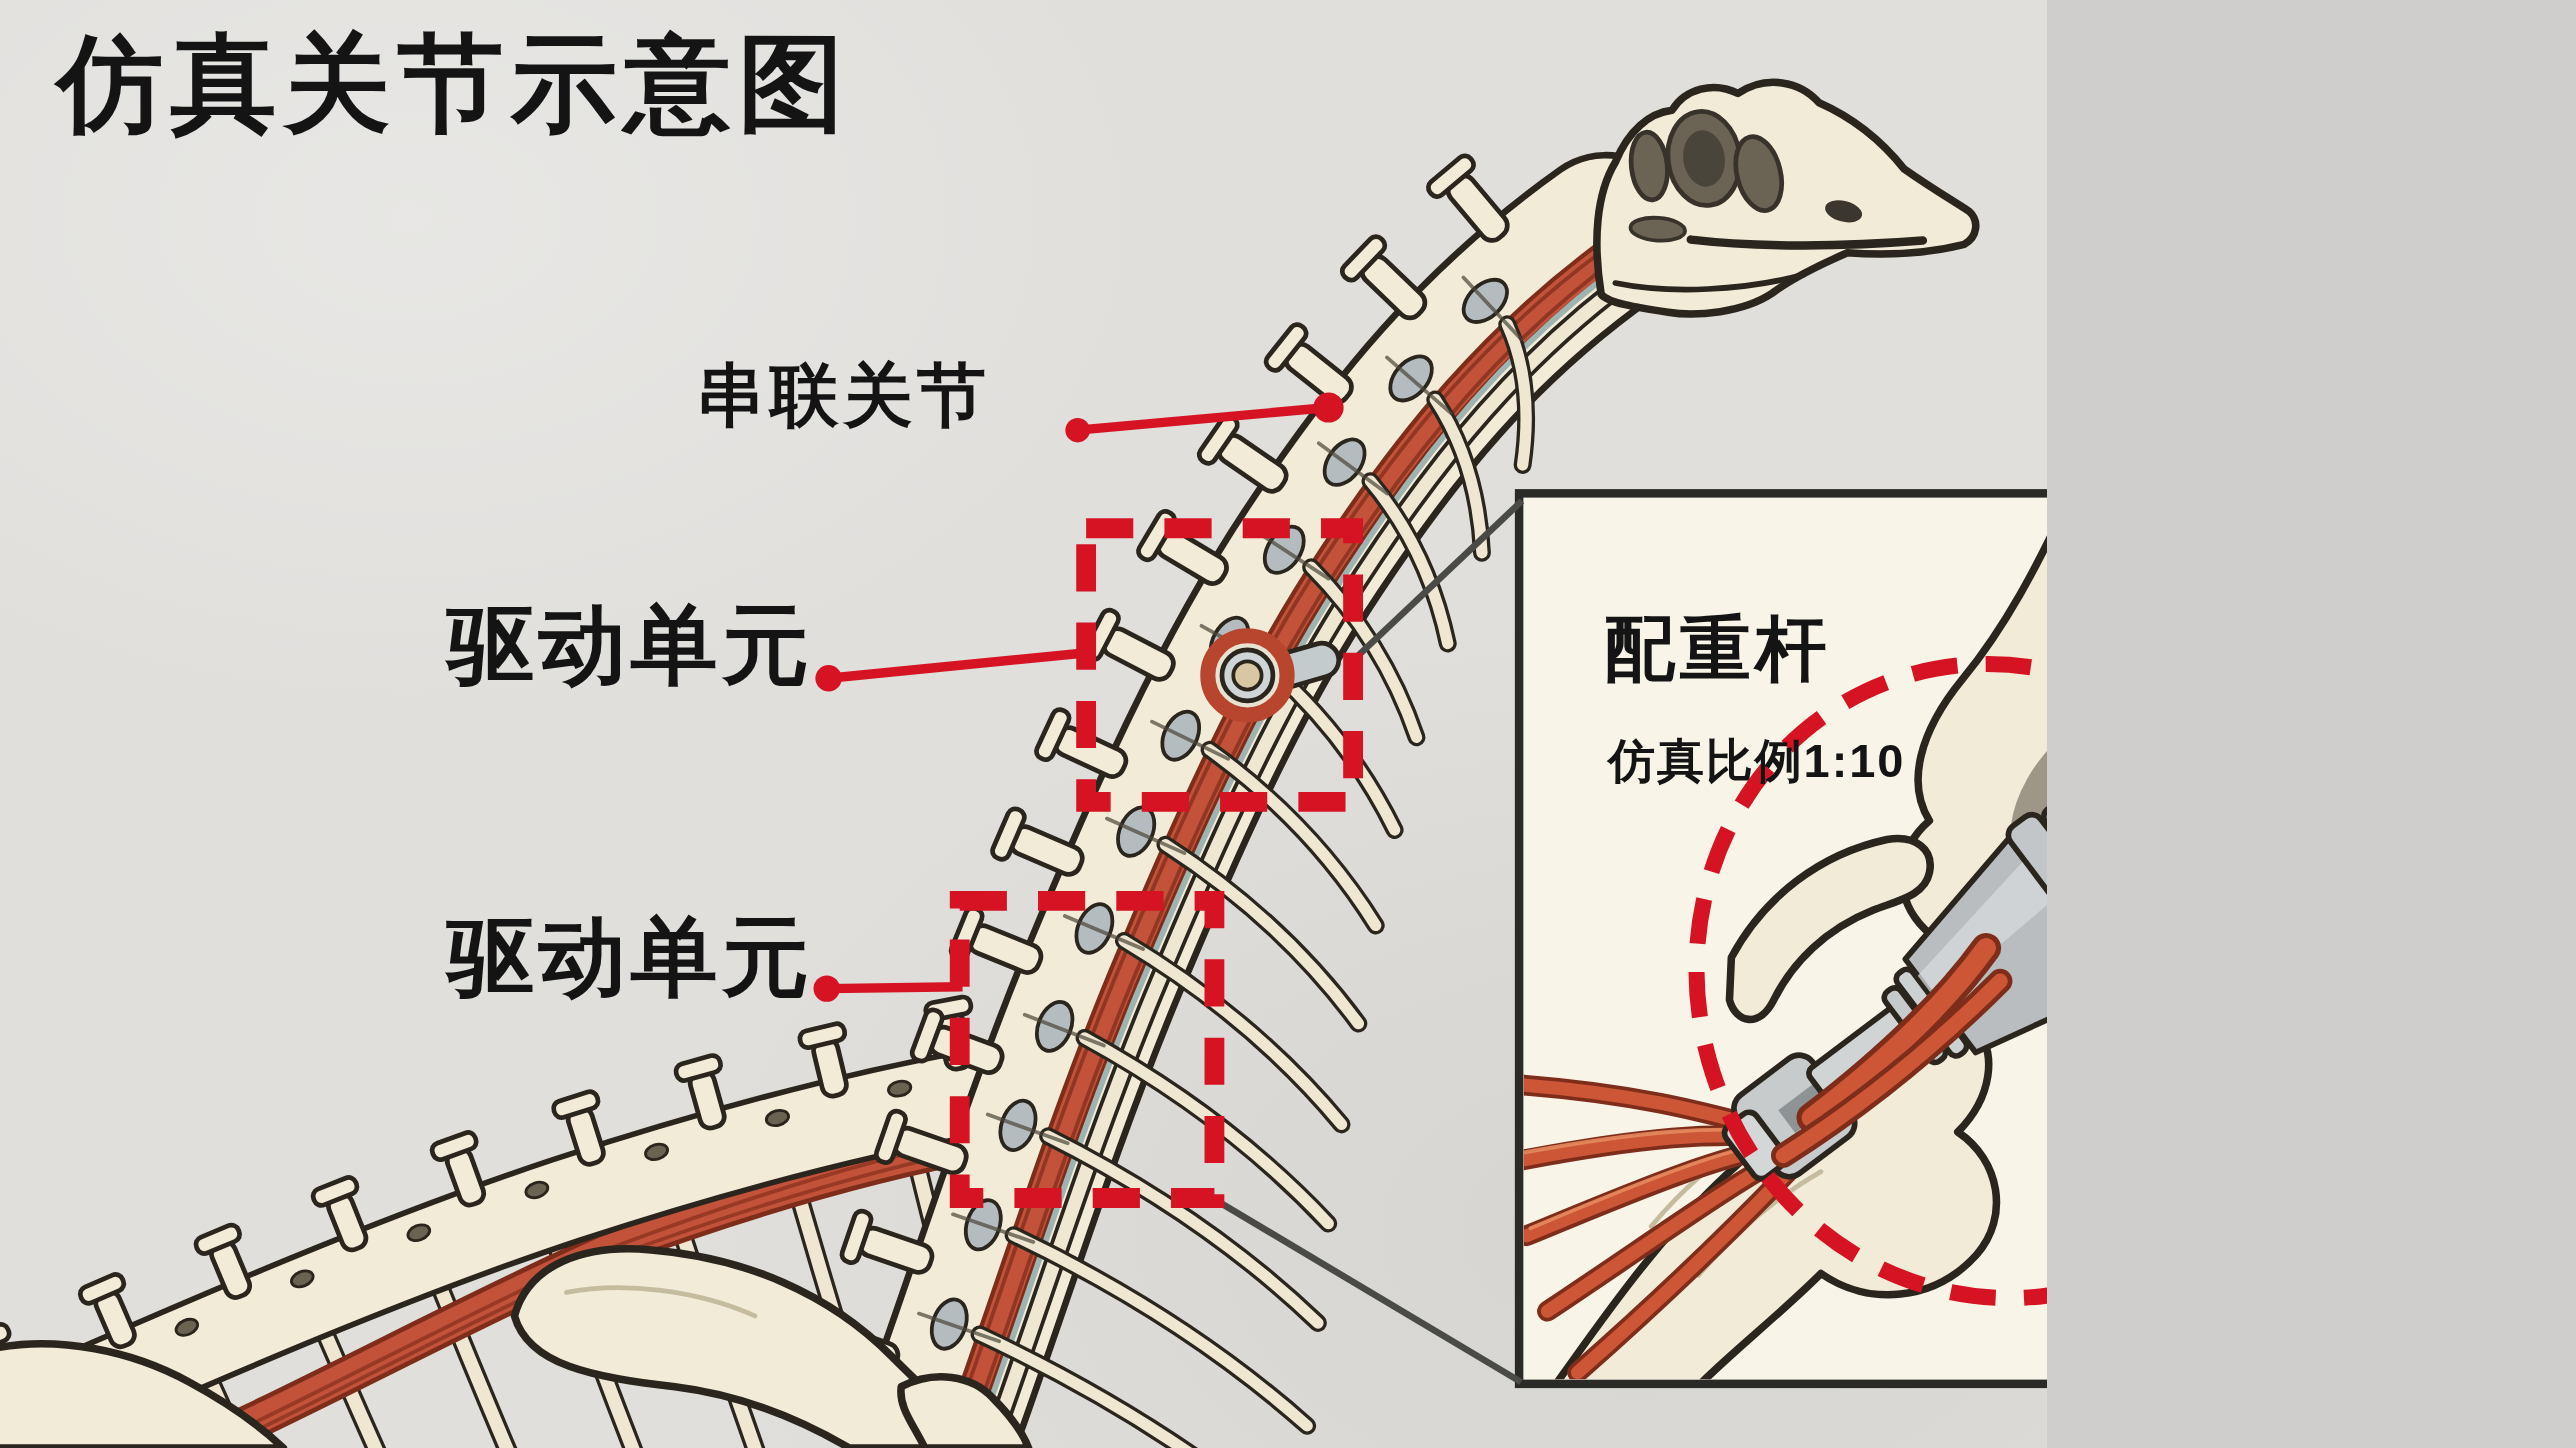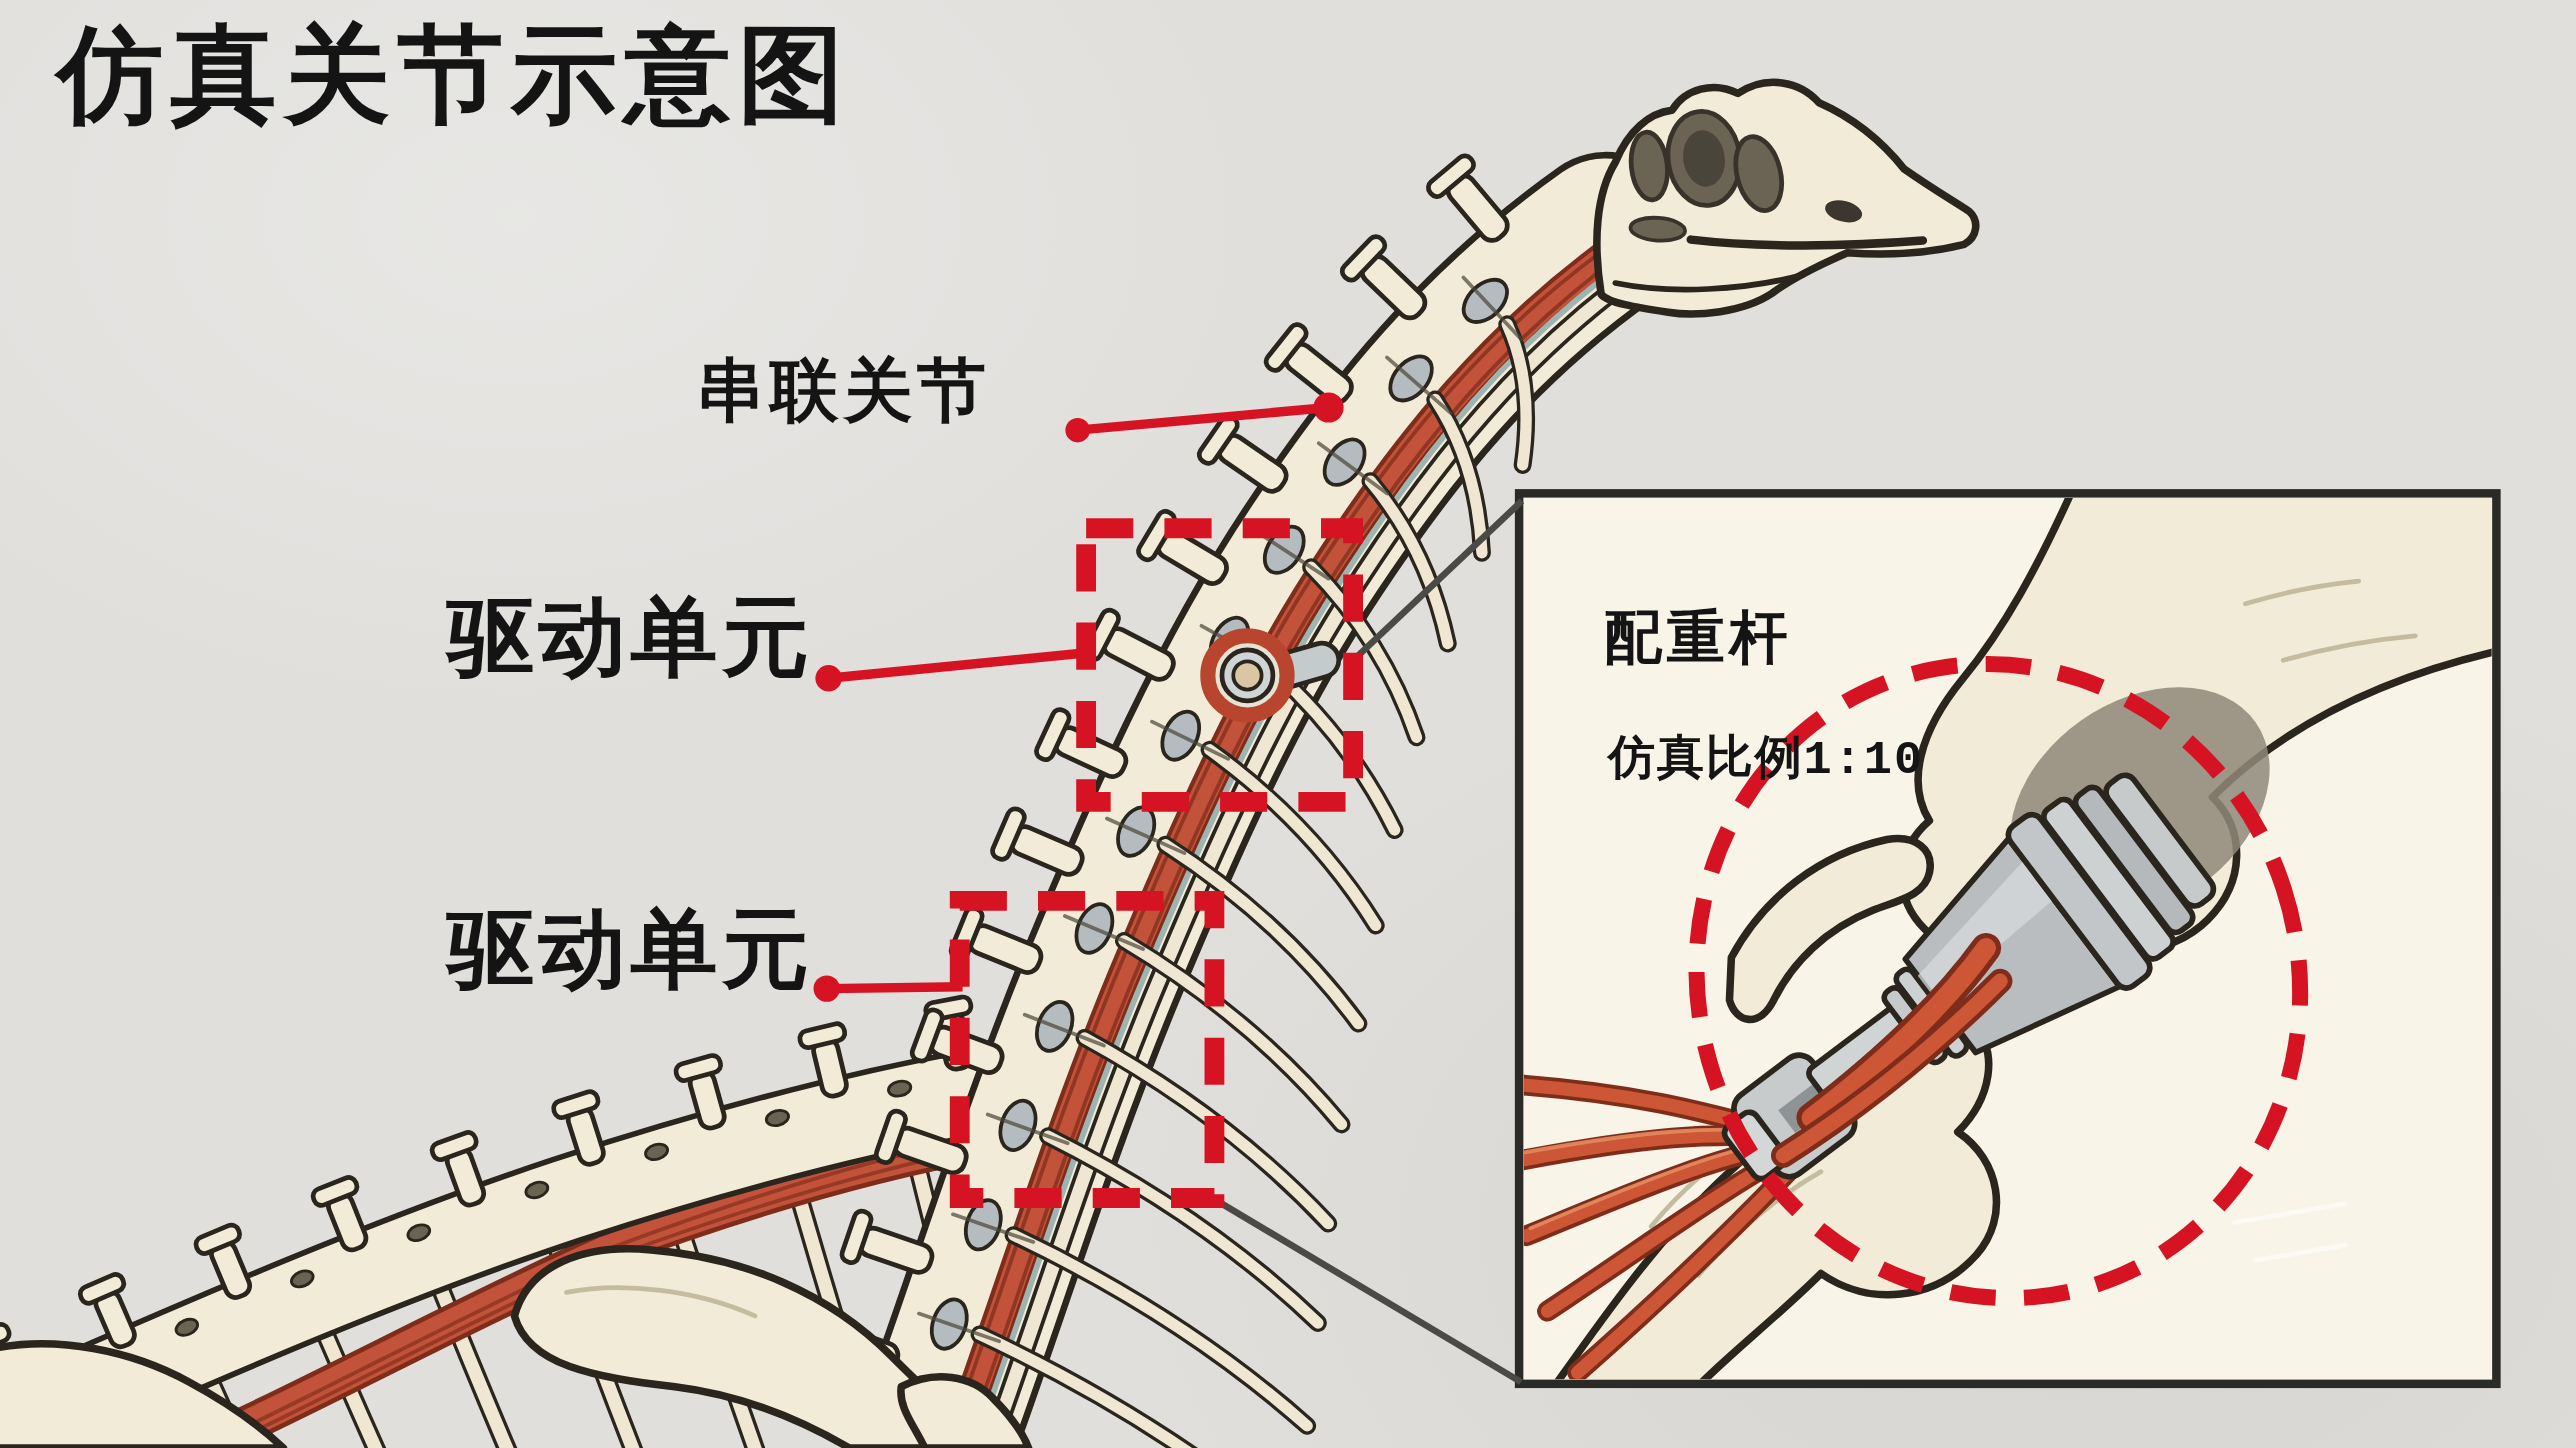--- a/index.html
+++ b/index.html
@@ -1,32 +1,32 @@
 <!DOCTYPE html>
 <html lang="zh" style="--bg: #e0dfdc; --ink: #141414; --red: #d61323; --connector: #4a4a47; --bone: #f2ebd7; --outline: #2a251d; --capsule: #b4bcc0; --muscle: #c2523a; --muscle-dark: #8c3320; --metal: #b9bdbf; --inset-bg: #f8f4e8; --inset-border: #2a2a27;font-size:15px"><head>
 <meta charset="utf-8">
 <style>
   :root{
     --bg:#e0dfdc; --ink:#141414; --outline:#2a251d; --bone:#f2ebd7; --bone-light:#f6f0e0;
     --capsule:#b4bcc0; --red:#d61323; --muscle:#c2523a; --muscle-dark:#8c3320;
     --metal:#b9bdbf; --inset-bg:#f8f4e8; --inset-border:#2a2a27; --connector:#4a4a47;
   }
   html,body{margin:0;padding:0;background:#cfcecc;}
-  .stage{position:relative;width:2576px;height:1448px;overflow:hidden;
+  .stage{position:relative;width:2047px;height:1448px;overflow:hidden;
          background:var(--bg);
          background-image:radial-gradient(1132px 755px at 20% 15%, rgba(255,255,255,.25), rgba(255,255,255,0) 70%),
                           radial-gradient(1321px 849px at 80% 85%, rgba(120,118,112,.10), rgba(120,118,112,0) 75%);
-         font-family:Liberation Mono, monospace;}
+         font-family:Liberation Sans, sans-serif;}
   svg{position:absolute;left:0;top:0;}
   .t{position:absolute;color:var(--ink);font-weight:bold;white-space:nowrap;line-height:1.08;}
   #title{left:57px;top:26.4px;font-size:106px;letter-spacing:7.5px;}
   #lblSerial{left:696px;top:359px;font-size:69px;letter-spacing:4.7px;}
   #lblDrive1{left:447px;top:598px;font-size:87px;letter-spacing:4.7px;}
   #lblDrive2{left:447px;top:910px;font-size:87px;letter-spacing:4.7px;}
-  #insetTitle{left:1604px;top:611px;font-size:58px;letter-spacing:4.7px;}
+  #insetTitle{left:1604px;top:611px;font-size:71px;letter-spacing:4.7px;}
   #insetSub{left:1608px;top:736px;font-size:47px;font-weight:600;letter-spacing:1.9px;}
   .bone{fill:var(--bone);stroke:var(--outline);stroke-width:5;}
   .cap{fill:var(--capsule);stroke:var(--outline);stroke-width:4;}
   .knob{fill:#6b6352;stroke:var(--outline);stroke-width:3;}
   .sep{stroke:#4a4437;stroke-width:4;opacity:.7;fill:none;stroke-linecap:round;}
   .ribO{stroke:var(--outline);fill:none;stroke-linecap:round;}
   .ribF{stroke:#efe7d2;fill:none;stroke-linecap:round;}
   .oln{fill:none;stroke:var(--outline);}
   .boneP{fill:var(--bone);stroke:var(--outline);stroke-width:8;stroke-linejoin:round;}
   .hatch{fill:none;stroke:#c5bb9e;stroke-width:5;stroke-linecap:round;}

